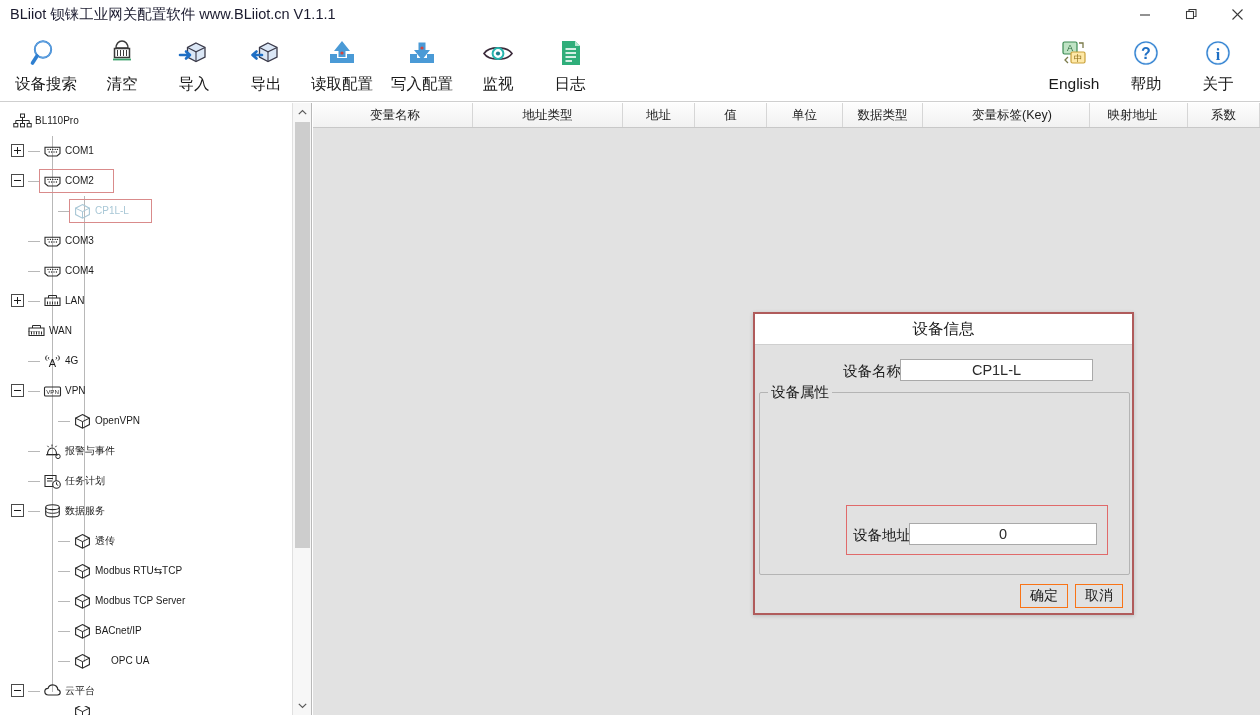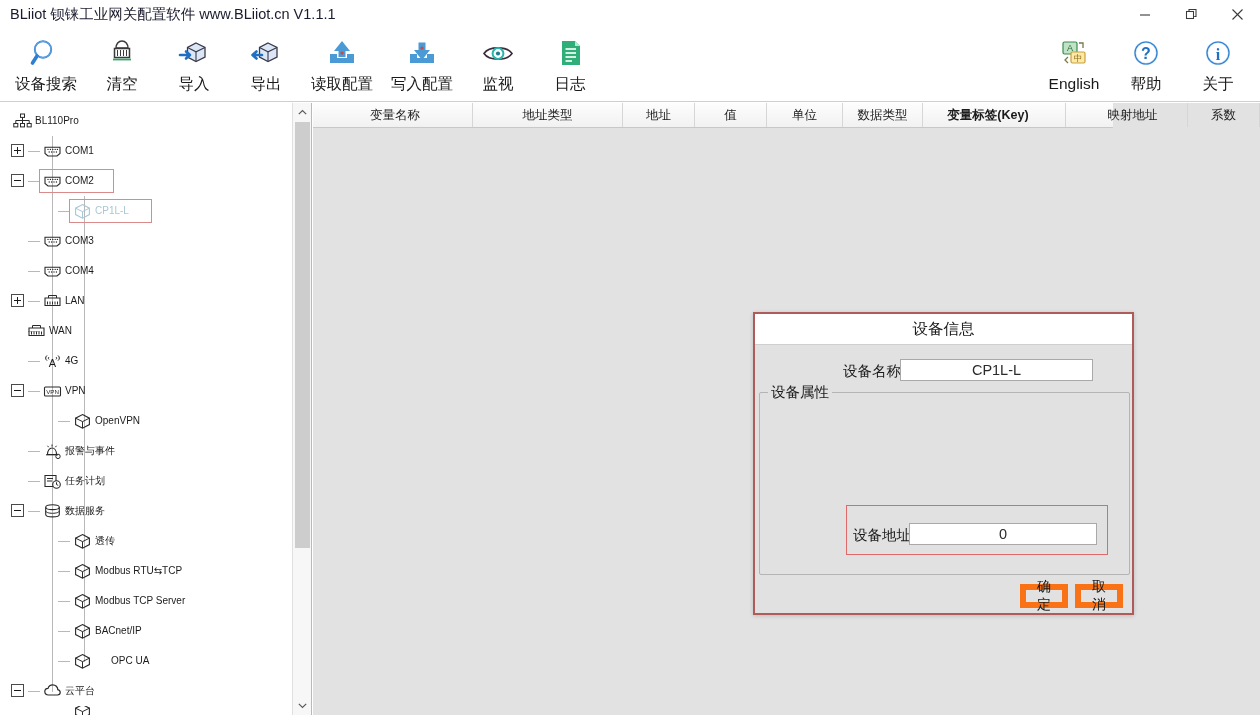--- a/index.html
+++ b/index.html
@@ -71,21 +71,21 @@
   .vsb .arrow.up{top:0;}
   .vsb .arrow.dn{bottom:0;}
   .vsb .thumb{position:absolute;left:2px;width:15px;background:#cdcdcd;cursor:default;}
 
   
   .main{
     position:absolute;left:313px;top:103px;width:947px;height:612px;
     background:#e2e2e2;overflow:hidden;
   }
   .thead{
-    position:absolute;left:0;top:0;width:800px;height:25px;
+    position:absolute;left:0;top:0;width:947px;height:25px;
     background:linear-gradient(#fdfdfd,#f1f1f1);
     border-bottom:1px solid #c8c8c8;box-sizing:border-box;
   }
   .th{
     position:absolute;top:0;height:24px;line-height:24px;text-align:center;
     font-size:12.5px;color:#1c1c1c;border-right:1px solid #d6d6d6;box-sizing:border-box;
     overflow:hidden;white-space:nowrap;cursor:default;
   }
   .tbody{position:absolute;left:0;top:25px;width:947px;height:587px;background:#e2e2e2;}
 
@@ -120,21 +120,21 @@
     font-size:14.5px;color:#1a1a1a;
   }
   .addr-box{
     position:absolute;left:86px;top:112px;width:262px;height:50px;
     border:1px solid #e06a6a;box-sizing:border-box;
   }
   .addr-inner{position:absolute;left:4px;top:17px;display:flex;align-items:center;}
 
   .dlg-btns{position:absolute;right:9px;bottom:9px;display:flex;gap:7px;}
   .btn{
-    width:48px;height:24px;background:#e1e1e1;border:6px solid #f97316;
+    width:48px;height:24px;background:#e1e1e1;border:1px solid #f97316;
     box-sizing:border-box;font-size:14px;color:#1a1a1a;cursor:default;
     font-family:"Liberation Sans","DejaVu Sans",sans-serif;
     display:flex;align-items:center;justify-content:center;
   }
 </style>
 </head>
 <body>
 
 <div class="app">
 
@@ -606,21 +606,21 @@
   </div>
 
   <div class="main">
     <div class="thead" id="thead">
         <div class="th" style="left: 5px; width: 155px;">变量名称</div>
         <div class="th" style="left: 160px; width: 150px;">地址类型</div>
         <div class="th" style="left: 310px; width: 72px;">地址</div>
         <div class="th" style="left: 382px; width: 72px;">值</div>
         <div class="th" style="left: 454px; width: 76px;">单位</div>
         <div class="th" style="left: 530px; width: 80px;">数据类型</div>
-        <div class="th" style="left: 598px; width: 155px; font-weight: bold;">变量标签(Key)</div>
+        <div class="th" style="left: 622px; width: 155px;">变量标签(Key)</div>
         <div class="th" style="left: 765px; width: 110px;">映射地址</div>
         <div class="th" style="left: 875px; width: 72px;">系数</div>
       </div>
     <div class="tbody"></div>
 
     <div class="dlg">
       <div class="dlg-title">设备信息</div>
       <div class="dlg-body">
 
         <div class="row-name">

